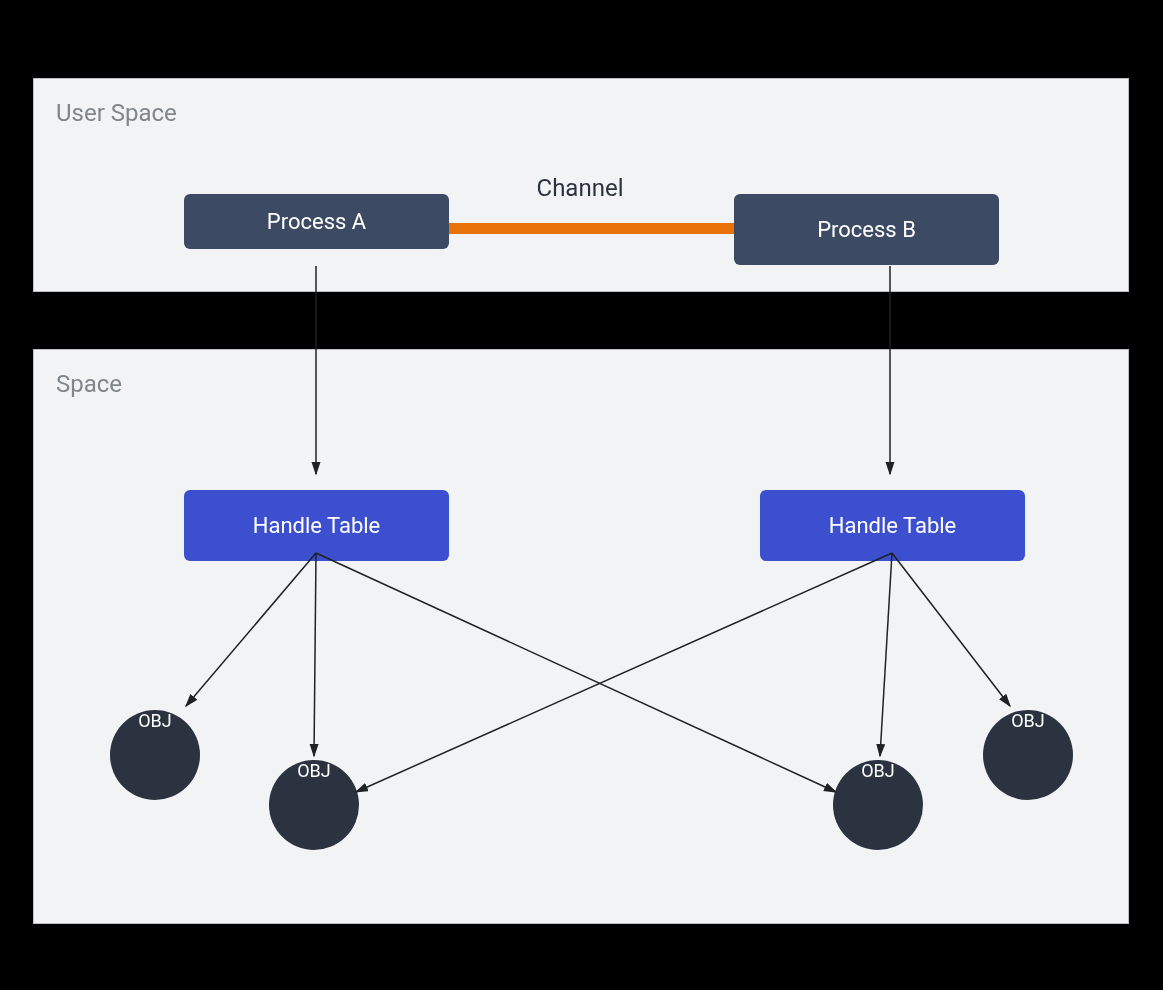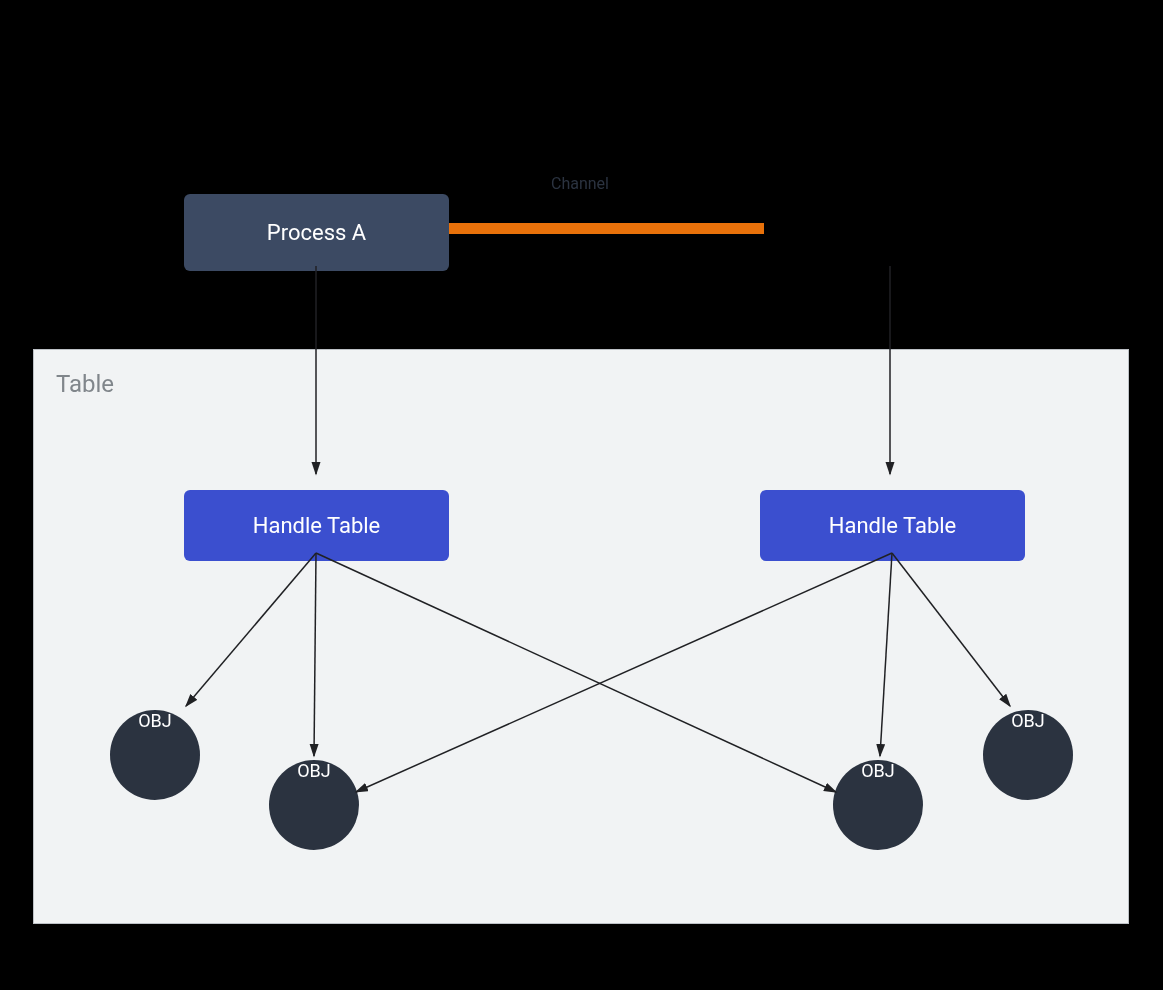--- a/index.html
+++ b/index.html
@@ -51,50 +51,56 @@
     font-size: 18px;
   }
   .channel-line {
     position: absolute;
     background: #e8710a;
     height: 11px;
   }
   .channel-label {
     position: absolute;
     color: #2b3340;
-    font-size: 16px;
+    font-size: 24px;
     text-align: center;
   }
   svg.arrows {
     position: absolute;
     left: 0;
     top: 0;
     width: 1163px;
     height: 990px;
     pointer-events: none;
   }
 </style>
 </head>
 <body>
 
 <div class="canvas">
 
+  <div class="panel" style="left:33px; top:78px; width:1096px; height:214px;">
+    <div class="panel-title" style="left:22px; top:20px;">User Space</div>
+  </div>
 
   <div class="panel" style="left:33px; top:349px; width:1096px; height:575px;">
-    <div class="panel-title" style="left:22px; top:20px;">Table</div>
+    <div class="panel-title" style="left:22px; top:20px;">Space</div>
   </div>
 
   <div class="channel-label" style="left:510px; top:174px; width:140px;">Channel</div>
 
   <div class="channel-line" style="left:414px; top:223px; width:350px;"></div>
 
-  <div class="box navy" style="left:184px; top:194px; width:265px; height:77px;">
+  <div class="box navy" style="left:184px; top:194px; width:265px; height:55px;">
     <span>Process A</span>
   </div>
 
+  <div class="box navy" style="left:734px; top:194px; width:265px; height:71px;">
+    <span>Process B</span>
+  </div>
 
   <div class="box blue" style="left:184px; top:481px; width:265px; height:71px;">
     <span>Handle Table</span>
   </div>
 
   <div class="box blue" style="left:760px; top:481px; width:265px; height:71px;">
     <span>Handle Table</span>
   </div>
 
   <div class="circle" style="left:110px; top:710px;">

